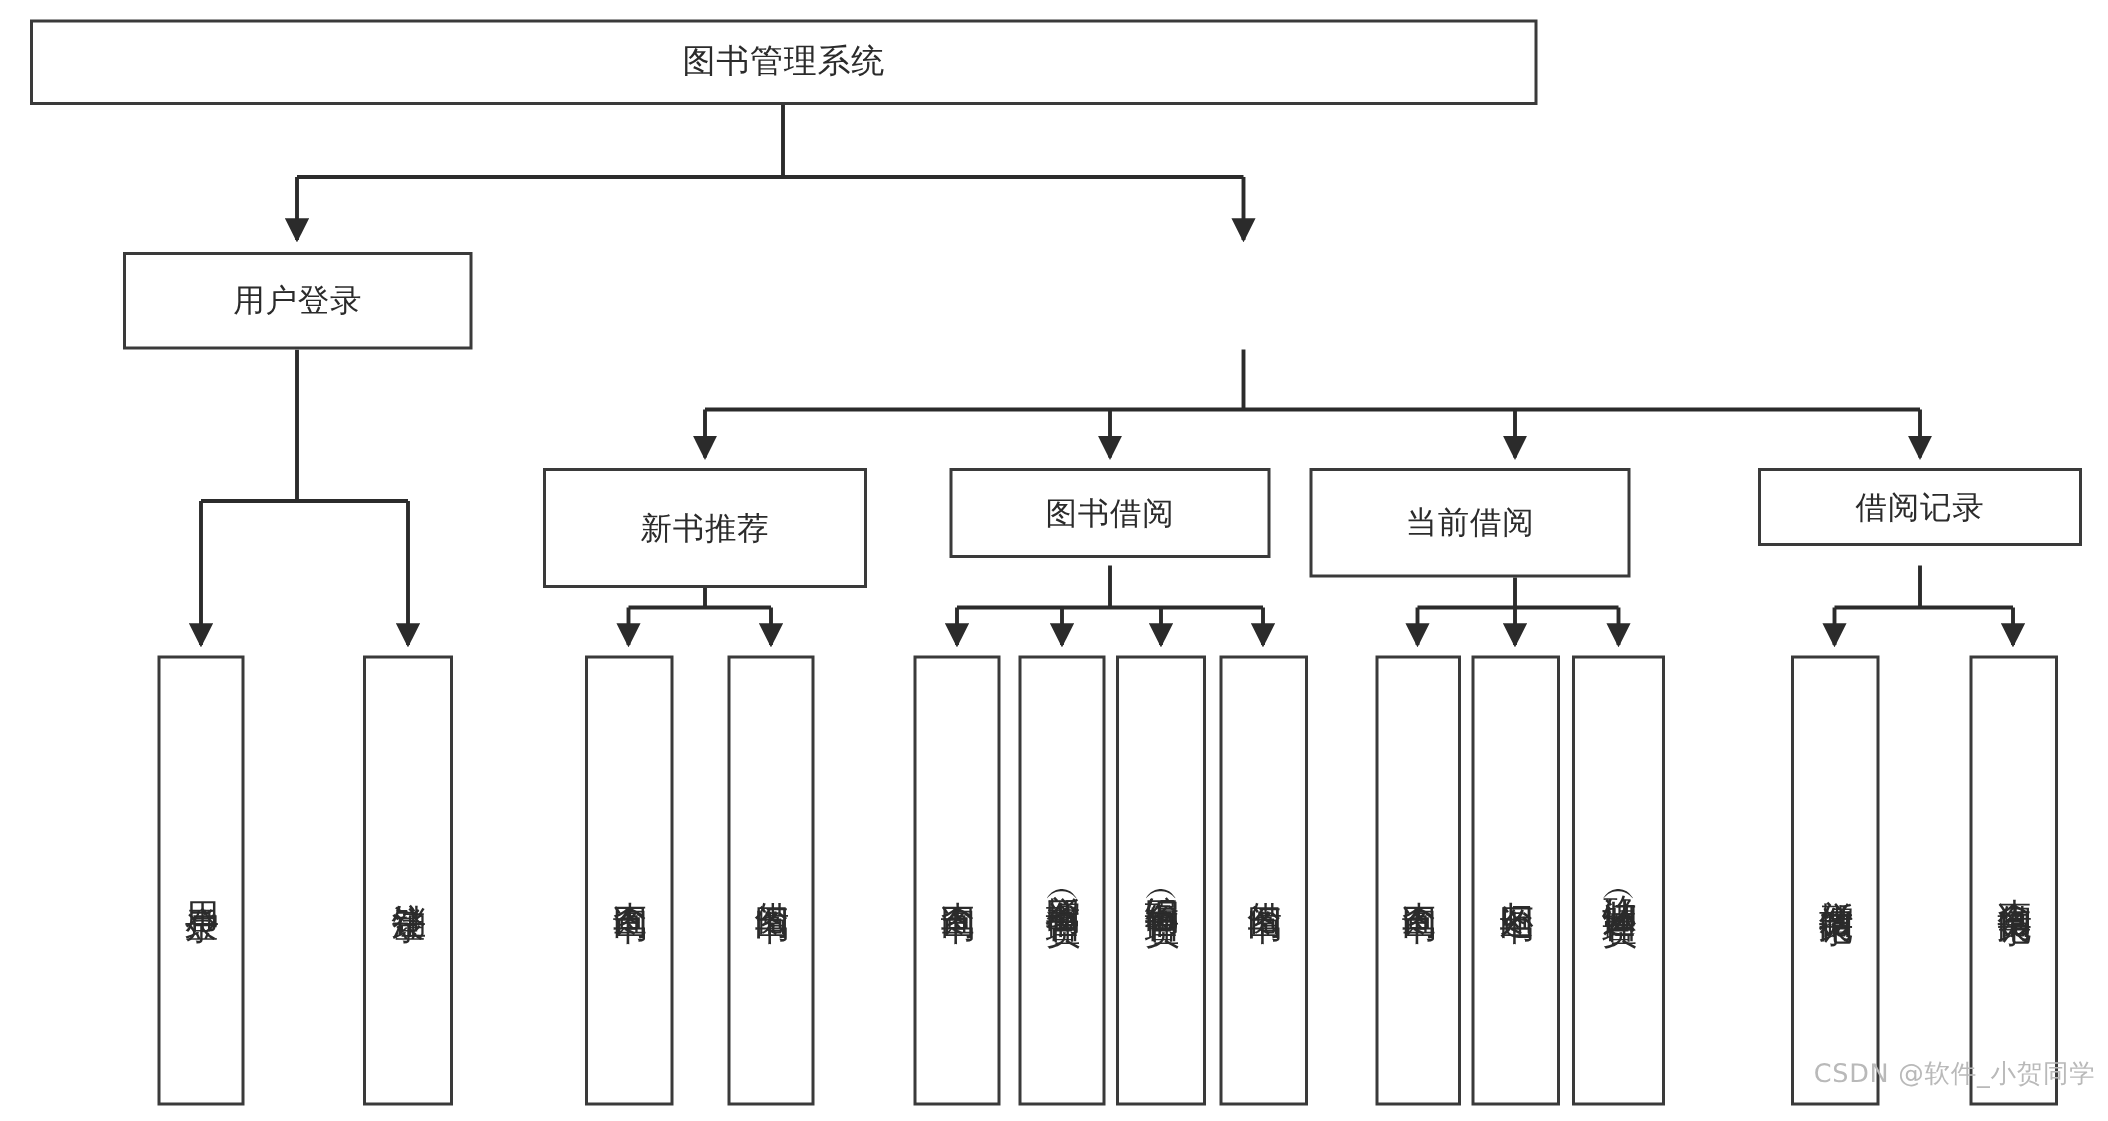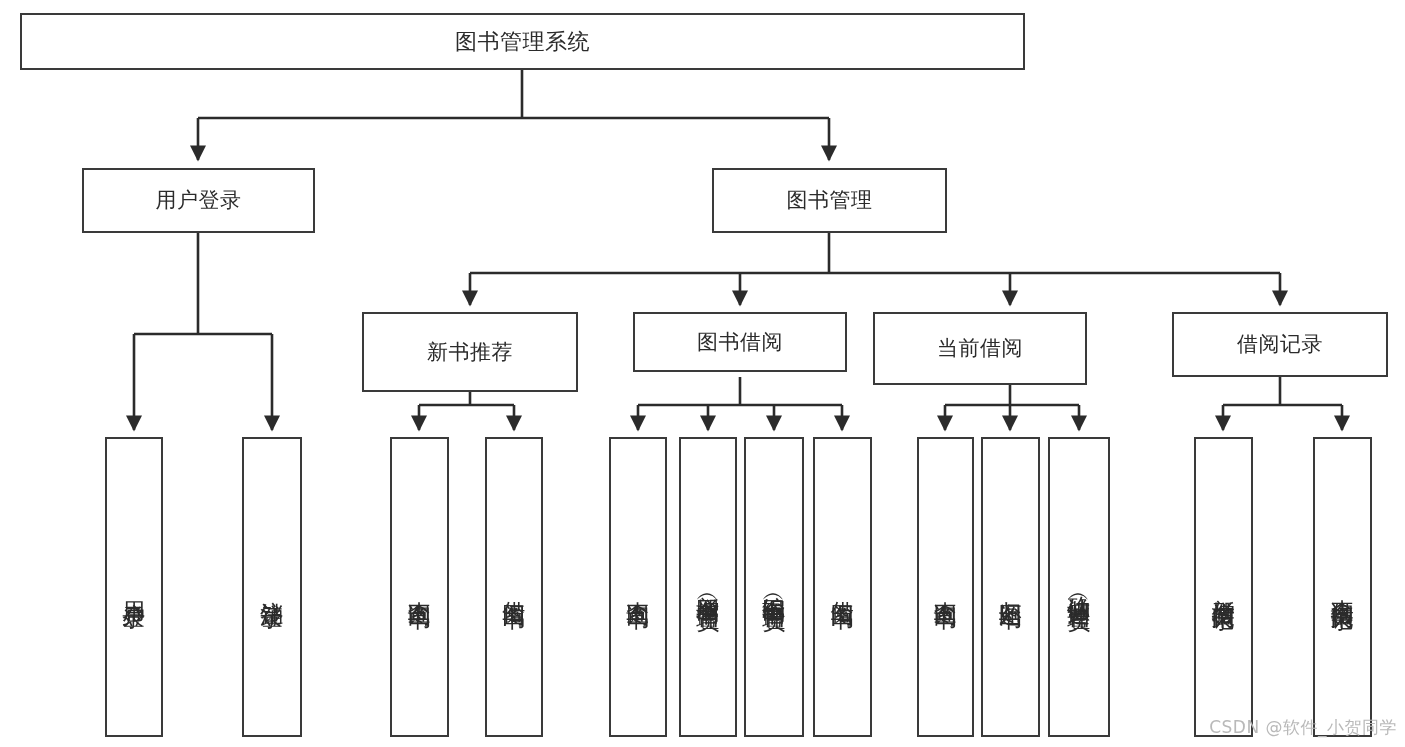--- a/index.html
+++ b/index.html
@@ -60,21 +60,21 @@
     writing-mode: vertical-rl;
     text-orientation: upright;
     font-size: 23px;
     line-height: 1.06;
     letter-spacing: 2px;
     white-space: nowrap;
   }
   .watermark {
     position: absolute;
     right: 8px;
-    bottom: 8px;
+    bottom: 20px;
     font-size: 17px;
     color: #b9b9b9;
     letter-spacing: 0.5px;
     z-index: 3;
     white-space: nowrap;
     font-family: "DejaVu Sans", "Liberation Sans", sans-serif;
   }
 </style>
 </head>
 <body>
@@ -131,34 +131,31 @@
     </g>
   </svg>
 
   <div class="node h root" style="left:20px; top:13px; width:1005px; height:57px;">
     <span class="label">图书管理系统</span>
   </div>
 
   <div class="node h" style="left:82px; top:168px; width:233px; height:65px;">
     <span class="label">用户登录</span>
   </div>
-  <div class="node h" style="left:712px; top:168px; width:235px; height:65px;">
-    <span class="label">图书管理</span>
-  </div>
 
   <div class="node h" style="left:362px; top:312px; width:216px; height:80px;">
     <span class="label">新书推荐</span>
   </div>
   <div class="node h" style="left:633px; top:312px; width:214px; height:60px;">
     <span class="label">图书借阅</span>
   </div>
   <div class="node h" style="left:873px; top:312px; width:214px; height:73px;">
     <span class="label">当前借阅</span>
   </div>
-  <div class="node h" style="left:1172px; top:312px; width:216px; height:65px;">
+  <div class="node h" style="left:1172px; top:312px; width:216px; height:52px;">
     <span class="label">借阅记录</span>
   </div>
 
   <div class="node v" style="left:105px; top:437px; width:58px; height:300px;">
     <span class="label">用户登录</span>
   </div>
   <div class="node v" style="left:242px; top:437px; width:60px; height:300px;">
     <span class="label">注销登录</span>
   </div>
 

